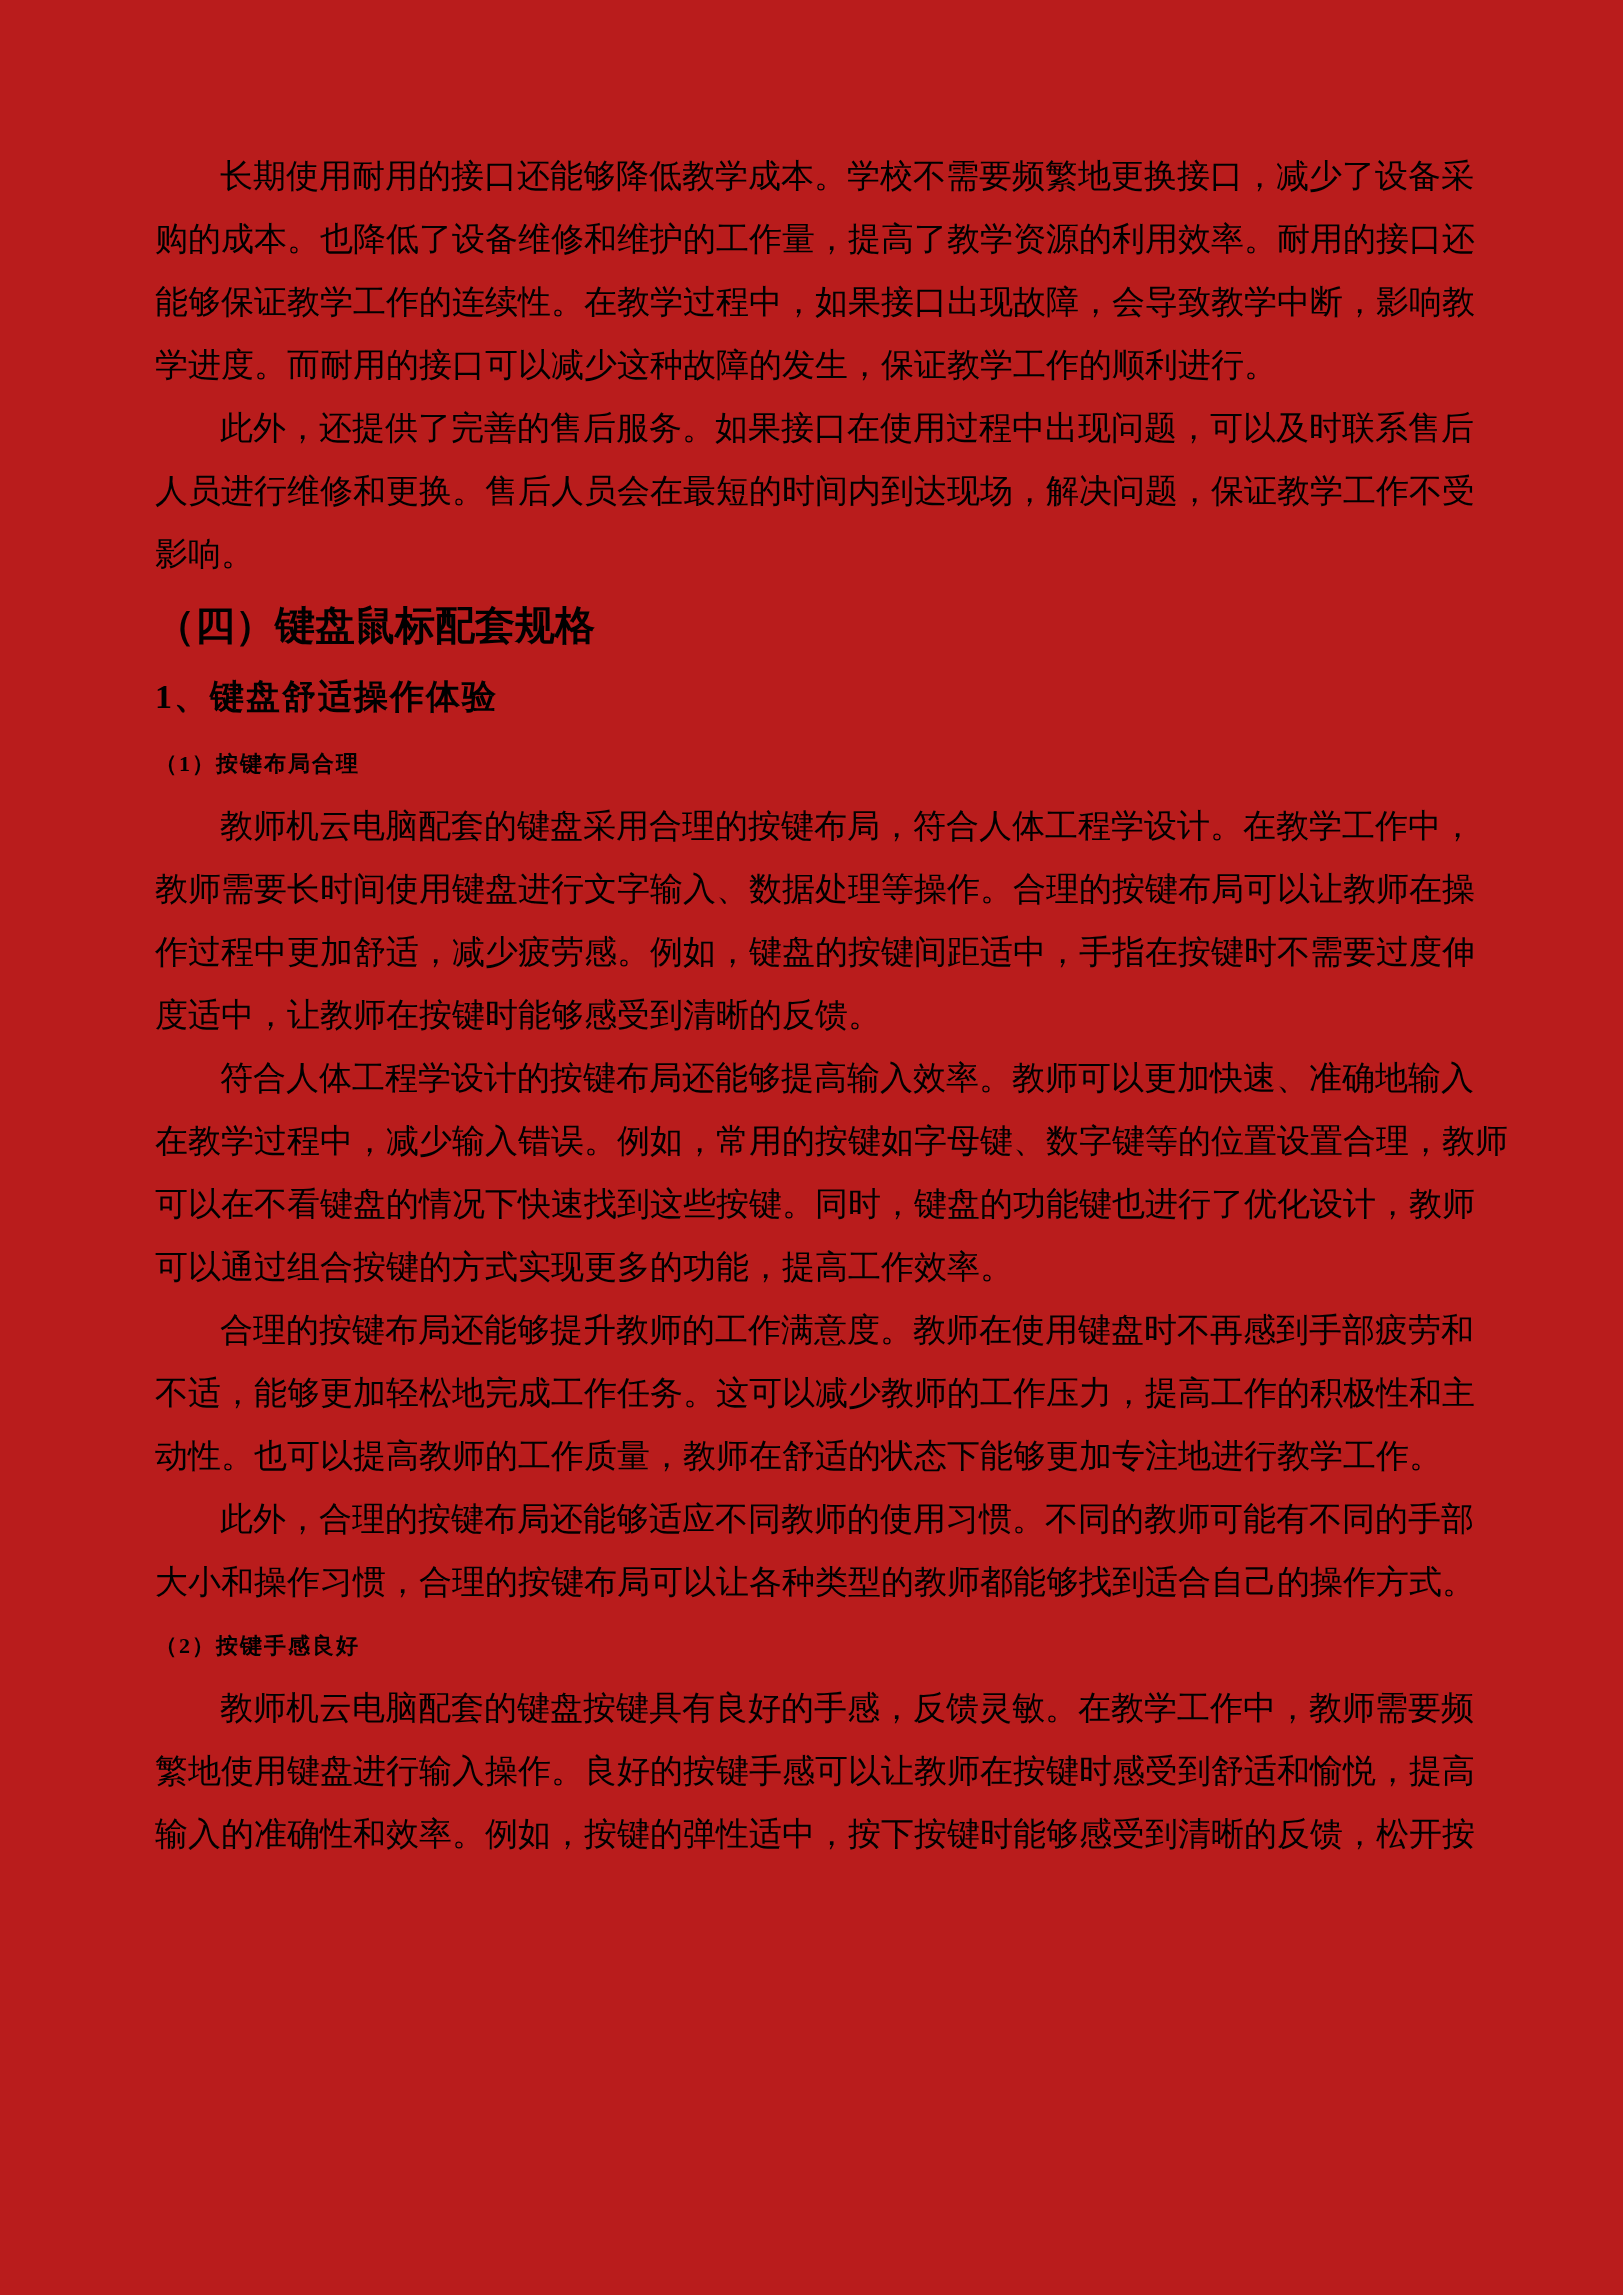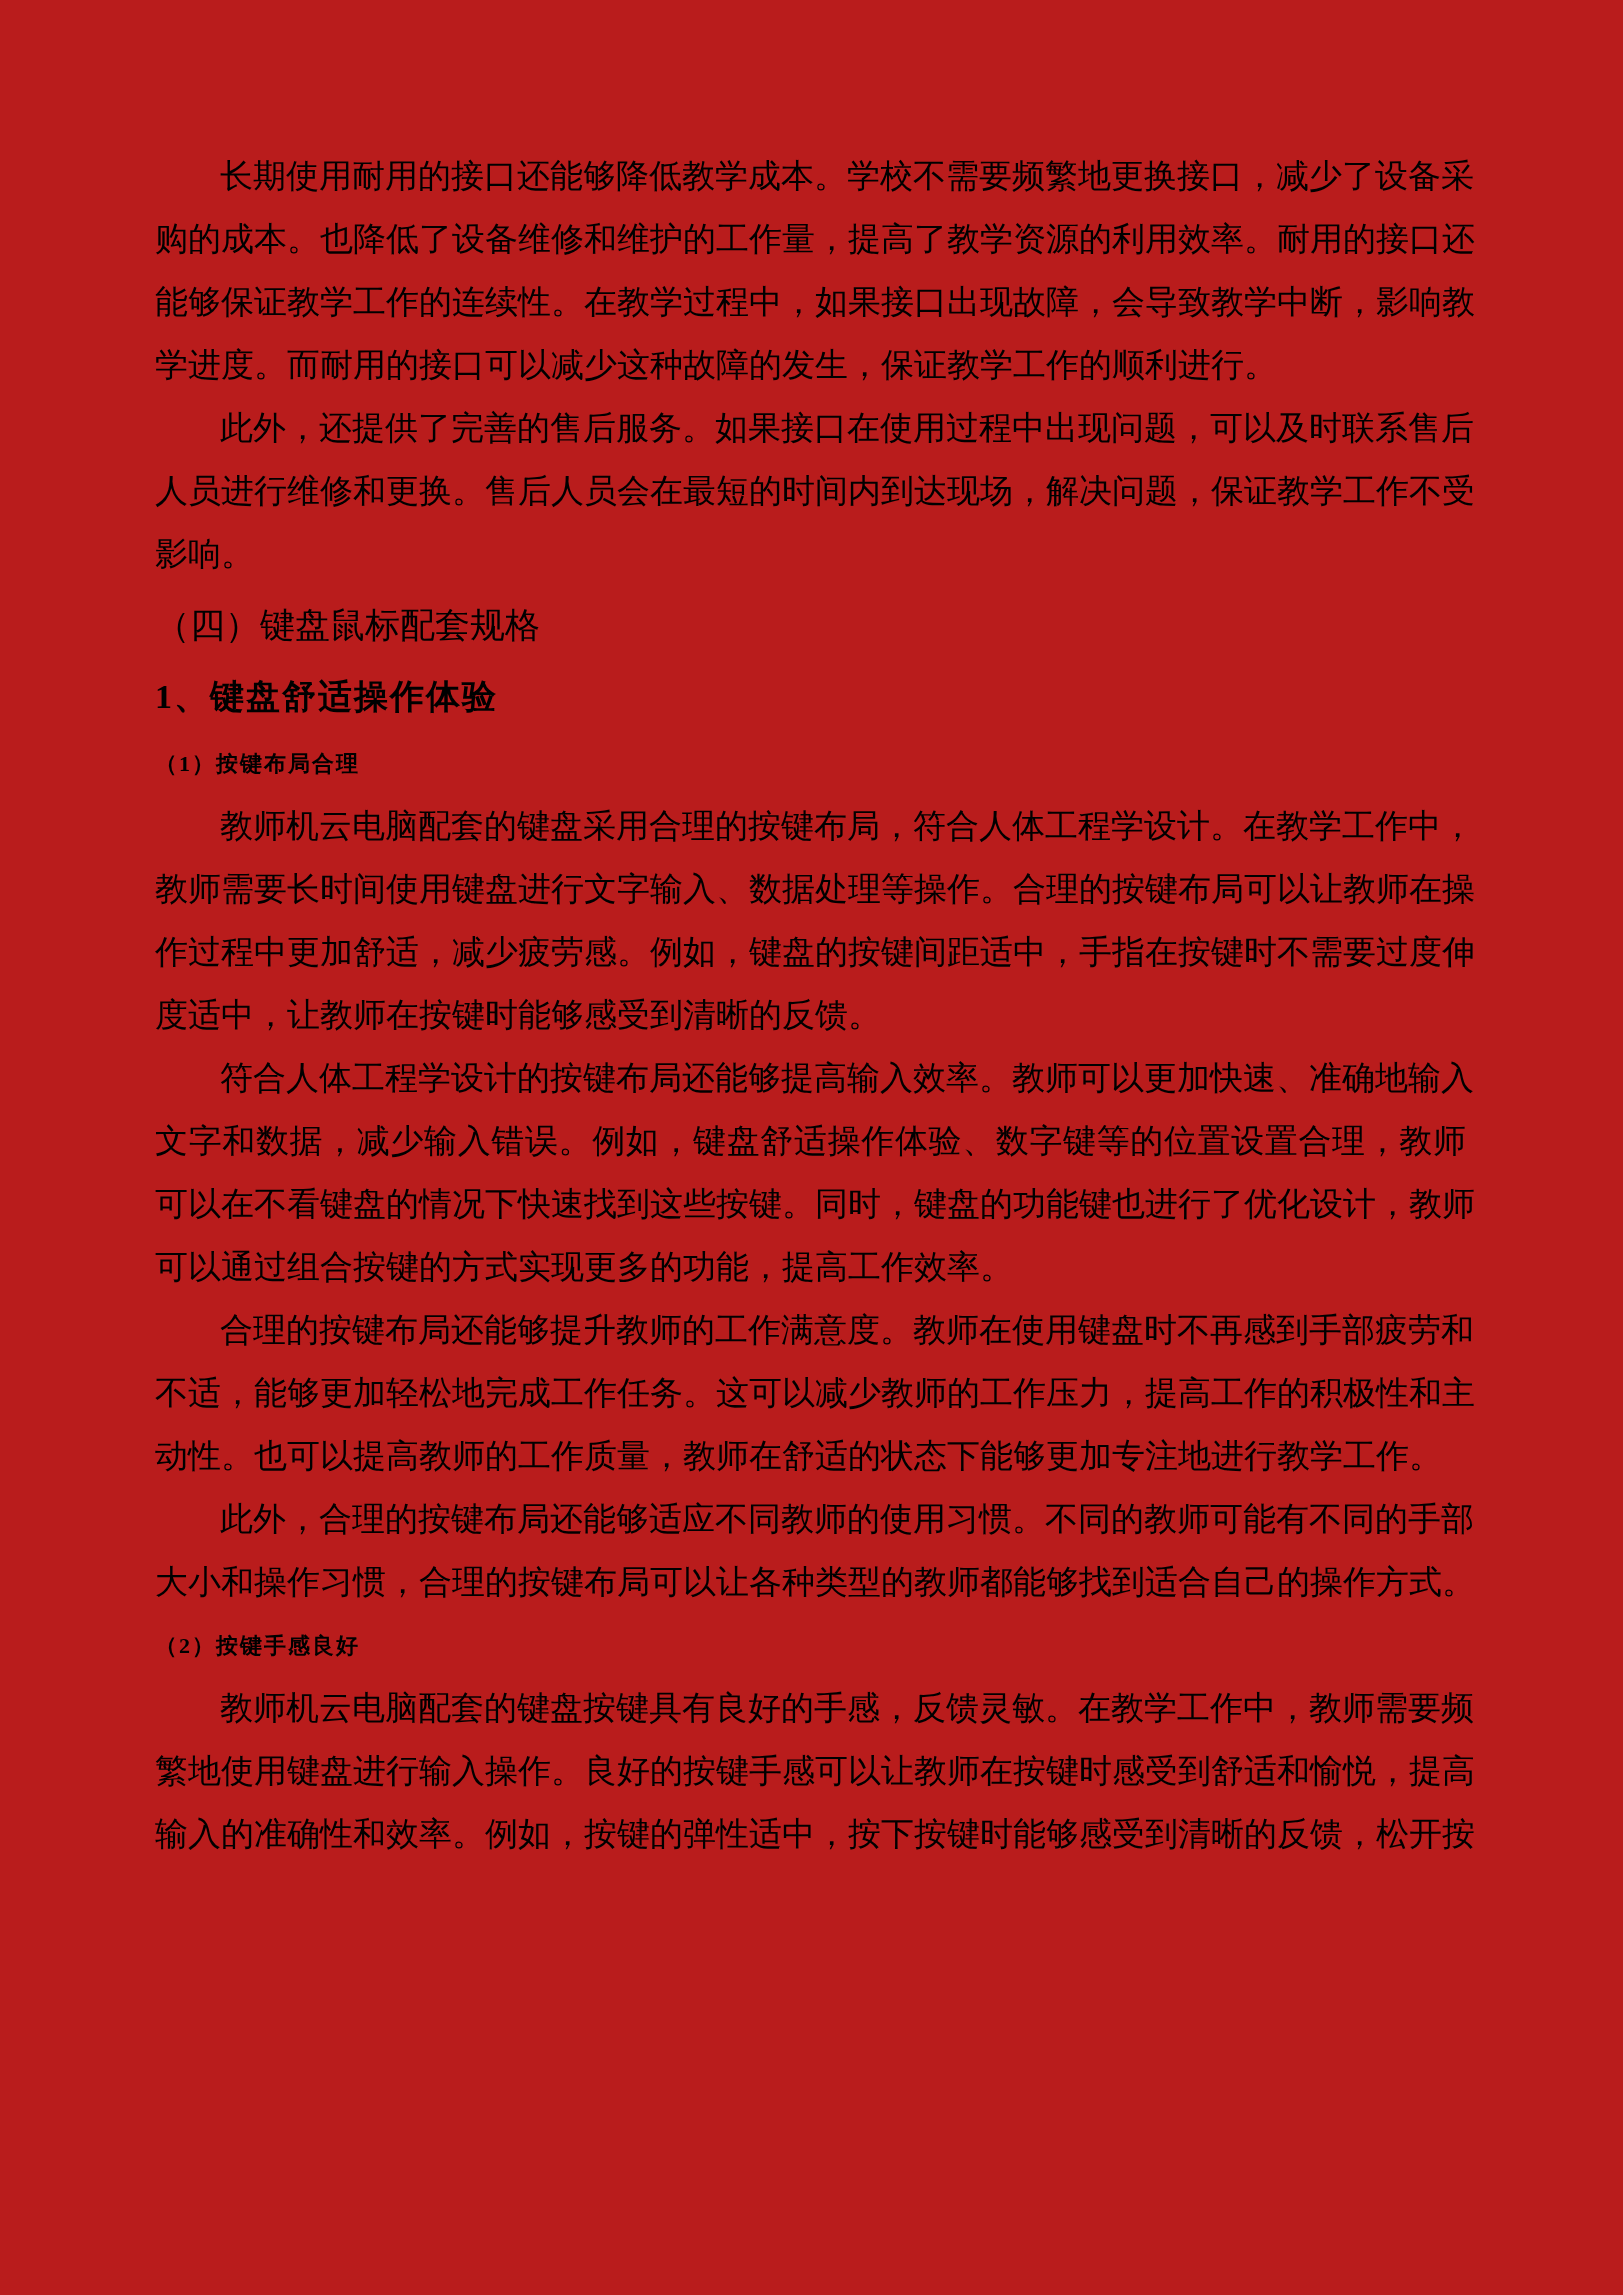--- a/index.html
+++ b/index.html
@@ -38,22 +38,22 @@
     .full {
       text-align: justify;
       text-align-last: justify;
     }
     .last {
       text-align: right;
       text-align-last: left;
     }
     .indent { padding-left: 65px; }
     .h-section {
-      font-size: 35px;
-      font-weight: normal;
+      font-size: 40px;
+      font-weight: bold;
       height: 79px;
       line-height: 79px;
       white-space: nowrap;
     }
     .h-subsection {
       font-size: 34px;
       font-weight: bold;
       height: 63px;
       line-height: 63px;
       letter-spacing: 2px;
@@ -99,21 +99,21 @@
 
       <div class="paragraph">
         <span class="line full indent">教师机云电脑配套的键盘采用合理的按键布局，符合人体工程学设计。在教学工作中，</span>
         <span class="line full">教师需要长时间使用键盘进行文字输入、数据处理等操作。合理的按键布局可以让教师在操</span>
         <span class="line full">作过程中更加舒适，减少疲劳感。例如，键盘的按键间距适中，手指在按键时不需要过度伸</span>
         <span class="line last">度适中，让教师在按键时能够感受到清晰的反馈。</span>
       </div>
 
       <div class="paragraph">
         <span class="line full indent">符合人体工程学设计的按键布局还能够提高输入效率。教师可以更加快速、准确地输入</span>
-        <span class="line full">文字和数据，减少输入错误。例如，键盘舒适操作体验、数字键等的位置设置合理，教师</span>
+        <span class="line full">在教学过程中，减少输入错误。例如，常用的按键如字母键、数字键等的位置设置合理，教师</span>
         <span class="line full">可以在不看键盘的情况下快速找到这些按键。同时，键盘的功能键也进行了优化设计，教师</span>
         <span class="line last">可以通过组合按键的方式实现更多的功能，提高工作效率。</span>
       </div>
 
       <div class="paragraph">
         <span class="line full indent">合理的按键布局还能够提升教师的工作满意度。教师在使用键盘时不再感到手部疲劳和</span>
         <span class="line full">不适，能够更加轻松地完成工作任务。这可以减少教师的工作压力，提高工作的积极性和主</span>
         <span class="line last">动性。也可以提高教师的工作质量，教师在舒适的状态下能够更加专注地进行教学工作。</span>
       </div>
 

